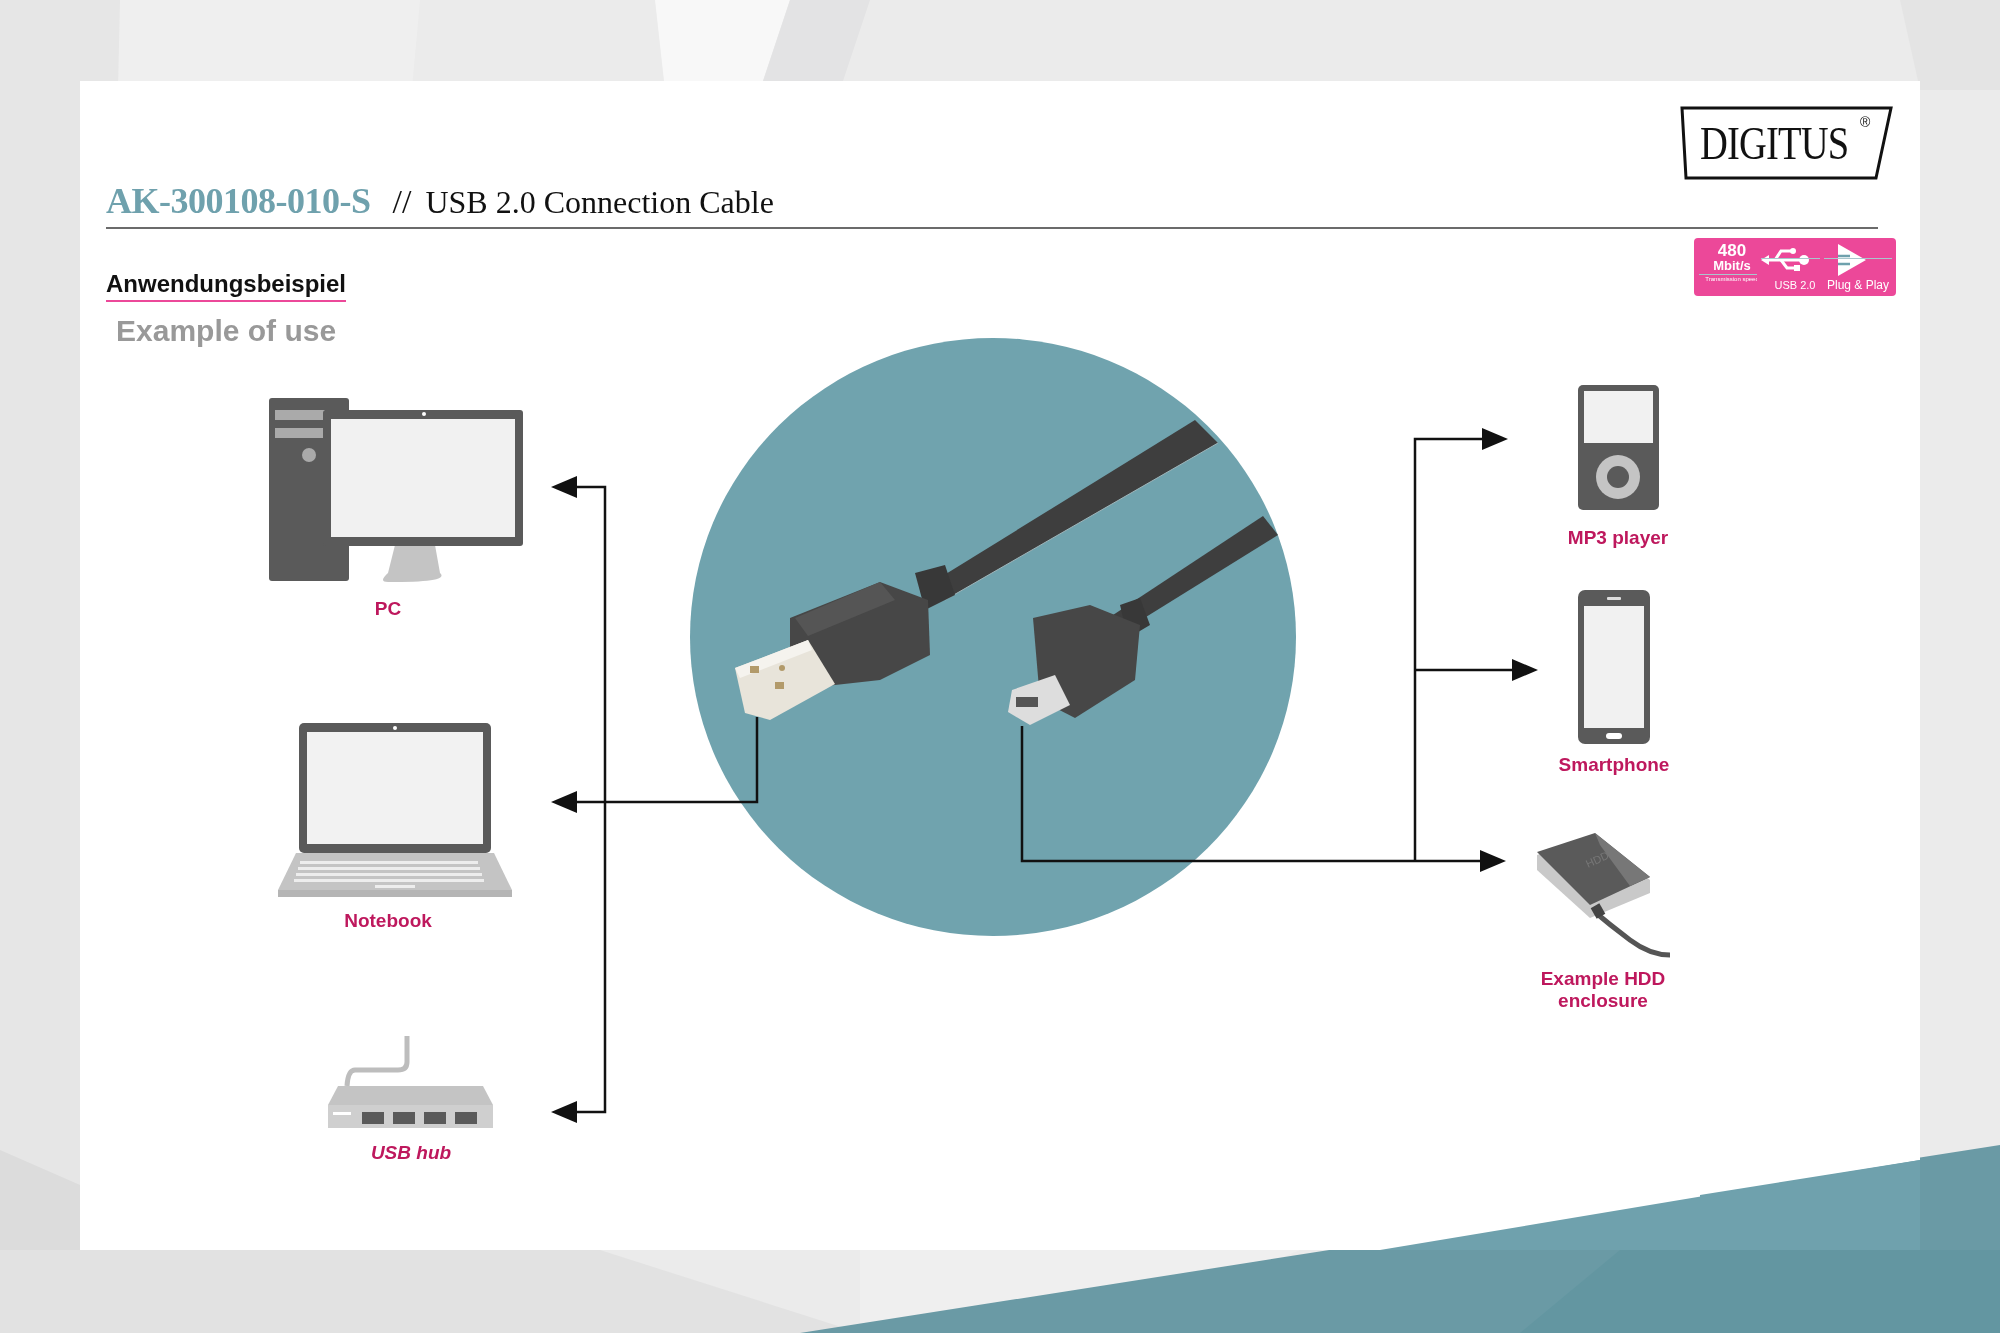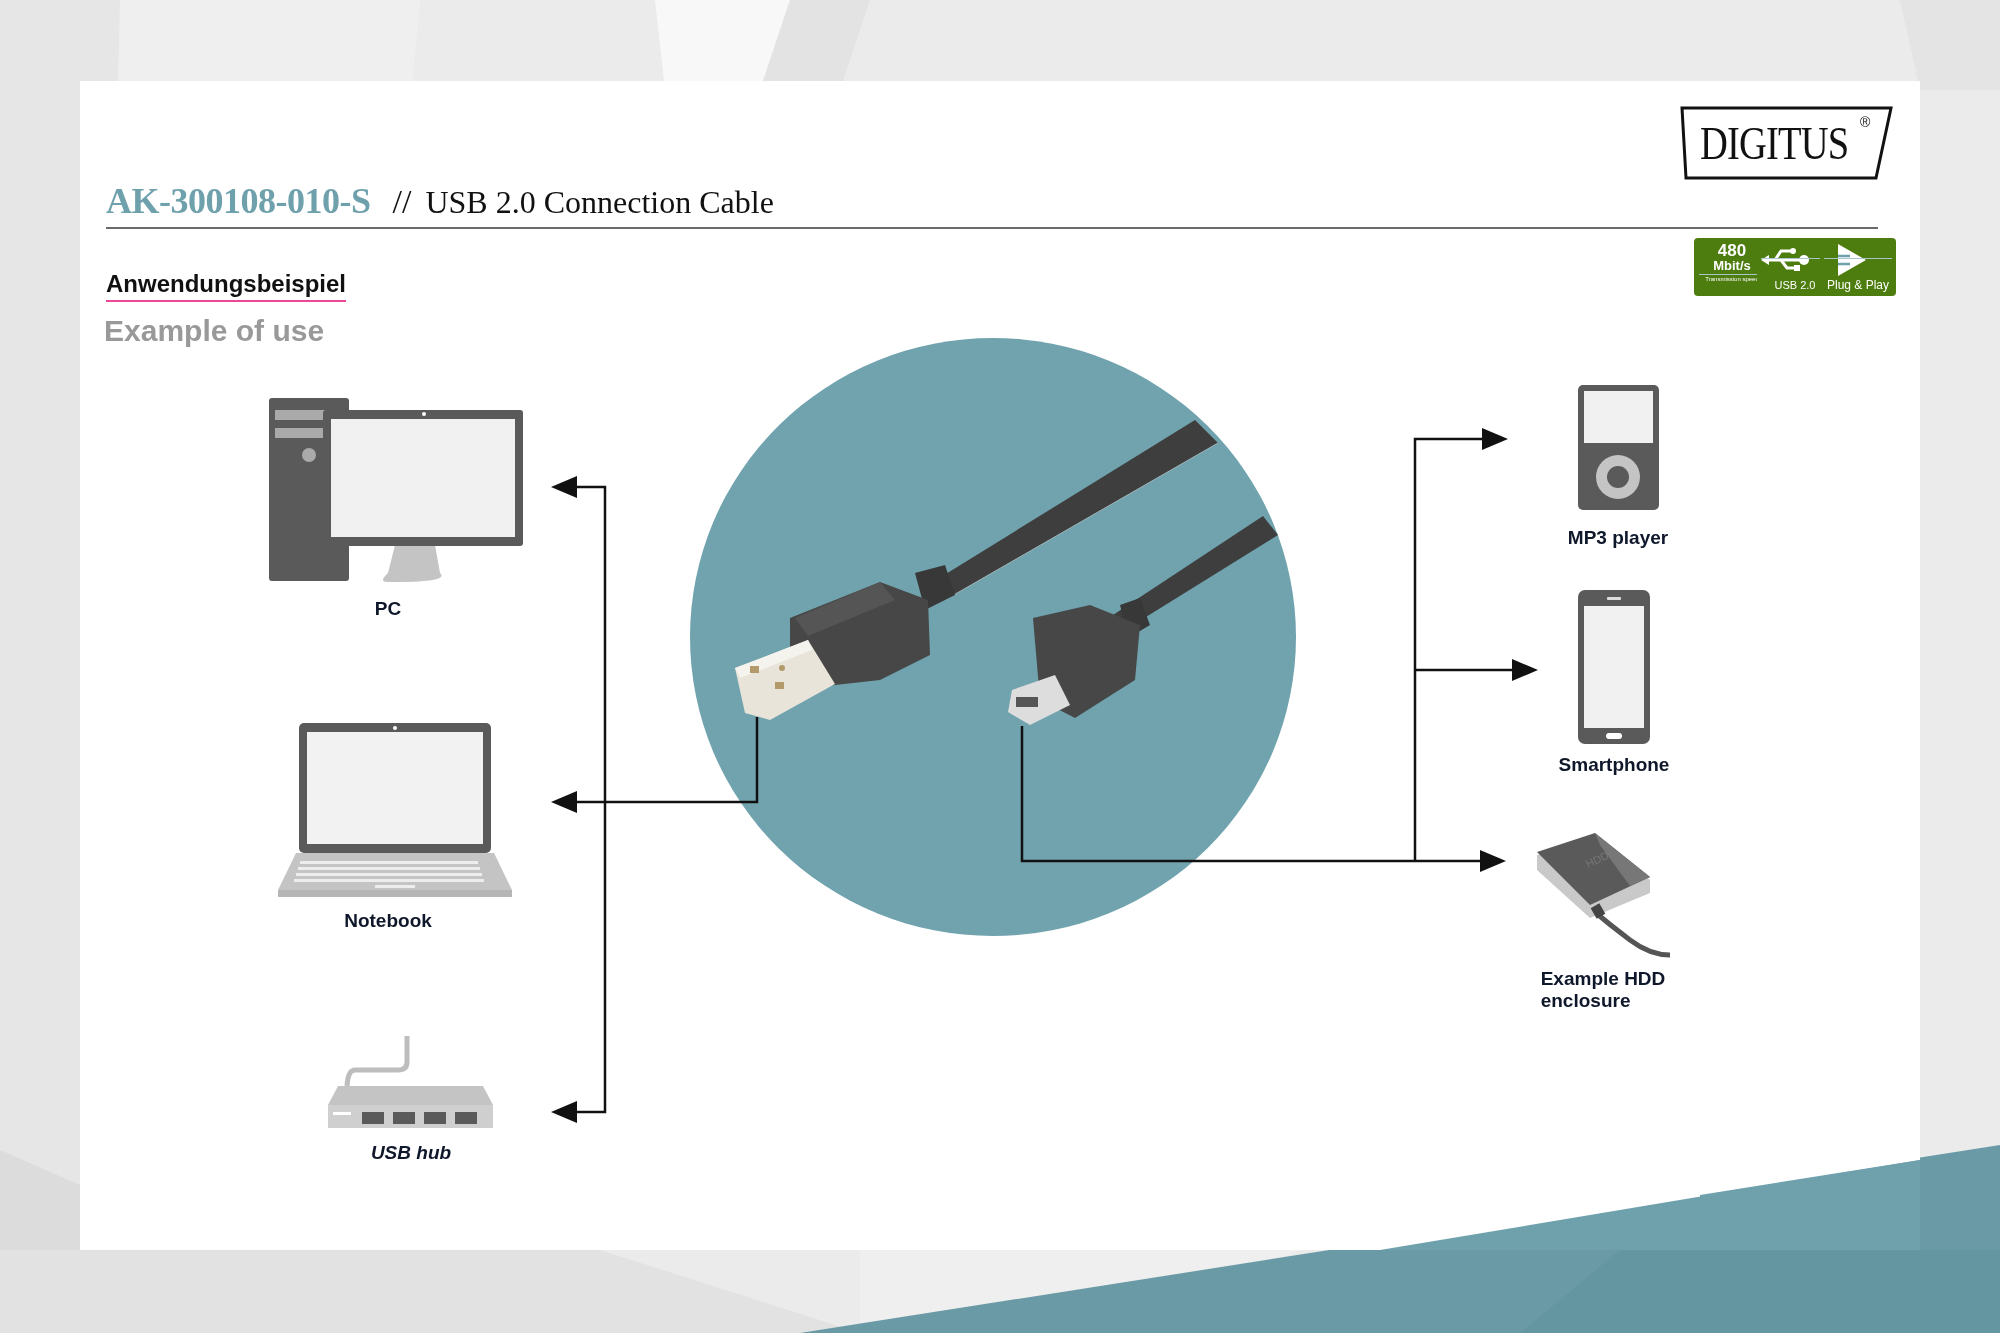--- a/index.html
+++ b/index.html
@@ -6,29 +6,29 @@
   body { width:2000px; height:1333px; position:relative; overflow:hidden; background:#ebebeb; font-family:"Liberation Sans", sans-serif; }
   .bg { position:absolute; inset:0; }
   .card { position:absolute; left:80px; top:81px; width:1840px; height:1169px; background:#ffffff; }
   .abs { position:absolute; }
   .title-row { position:absolute; left:106px; top:180px; white-space:nowrap;font-family:Liberation Serif, serif; }
   .sku { color:#6fa1ad; font-weight:bold; font-size:36px; letter-spacing:-0.5px; }
   .sep { color:#111; font-size:34px; margin:0 14px 0 22px; }
   .prodname { color:#111; font-size:32px; }
   .rule { position:absolute; left:106px; top:227px; width:1772px; height:2px; background:#6b6b6b; }
   .sec-de { position:absolute; left:106px; top:270px; font-size:24px; font-weight:bold; color:#111; padding-bottom:2px; border-bottom:2px solid #ec4899; }
-  .sec-en { position:absolute; left:104px; top:314px; font-size:30px; font-weight:bold; color:#999999; }
+  .sec-en { position:absolute; left:116px; top:314px; font-size:30px; font-weight:bold; color:#999999; }
   .logo-text { position:absolute; left:1700px; top:116px; width:160px; text-align:center; font-family:"Liberation Serif", serif; font-size:47px; color:#111; letter-spacing:-1px; transform:scaleX(0.82); transform-origin:left top; white-space:nowrap;}
-  .badge { position:absolute; top:238px; width:76px; height:58px; background:#4d7c0f; border-radius:4px; color:#fff; text-align:center; overflow:hidden; }
+  .badge { position:absolute; top:238px; width:76px; height:58px; background:#ec4899; border-radius:4px; color:#fff; text-align:center; overflow:hidden; }
   .badge .big { font-size:17px; font-weight:bold; line-height:16px; margin-top:5px; }
   .badge .mid { font-size:13px; font-weight:bold; line-height:13px; }
   .badge .tiny { font-size:6px; line-height:7px; border-top:1px solid #a9c6cd; margin:2px 5px 0; padding-top:1px; }
   .badge .lbl { position:absolute; bottom:5px; left:0; right:0; font-size:11px; line-height:12px; border-top:1px solid #a9c6cd; margin:0 4px; padding-top:20px; }
   .badge .lbl.small { font-size:12px; }
-  .device-label { position:absolute; font-weight:bold; font-size:19px; color:#0f172a; text-align:left; white-space:nowrap; transform:translateX(-50%); line-height:22px; }
+  .device-label { position:absolute; font-weight:bold; font-size:19px; color:#be185d; text-align:center; white-space:nowrap; transform:translateX(-50%); line-height:22px; }
   svg { position:absolute; left:0; top:0; }
 </style>
 </head>
 <body>
 
 <svg class="bg" width="2000" height="1333" viewBox="0 0 2000 1333">
   <rect x="0" y="0" width="2000" height="1333" fill="#ebebeb"></rect>
   <polygon points="0,0 420,0 300,1333 0,1333" fill="#efefef"></polygon>
   <polygon points="0,0 120,0 90,1333 0,1333" fill="#e6e6e6"></polygon>
   <polygon points="655,0 790,0 760,90 665,90" fill="#f8f8f8"></polygon>

